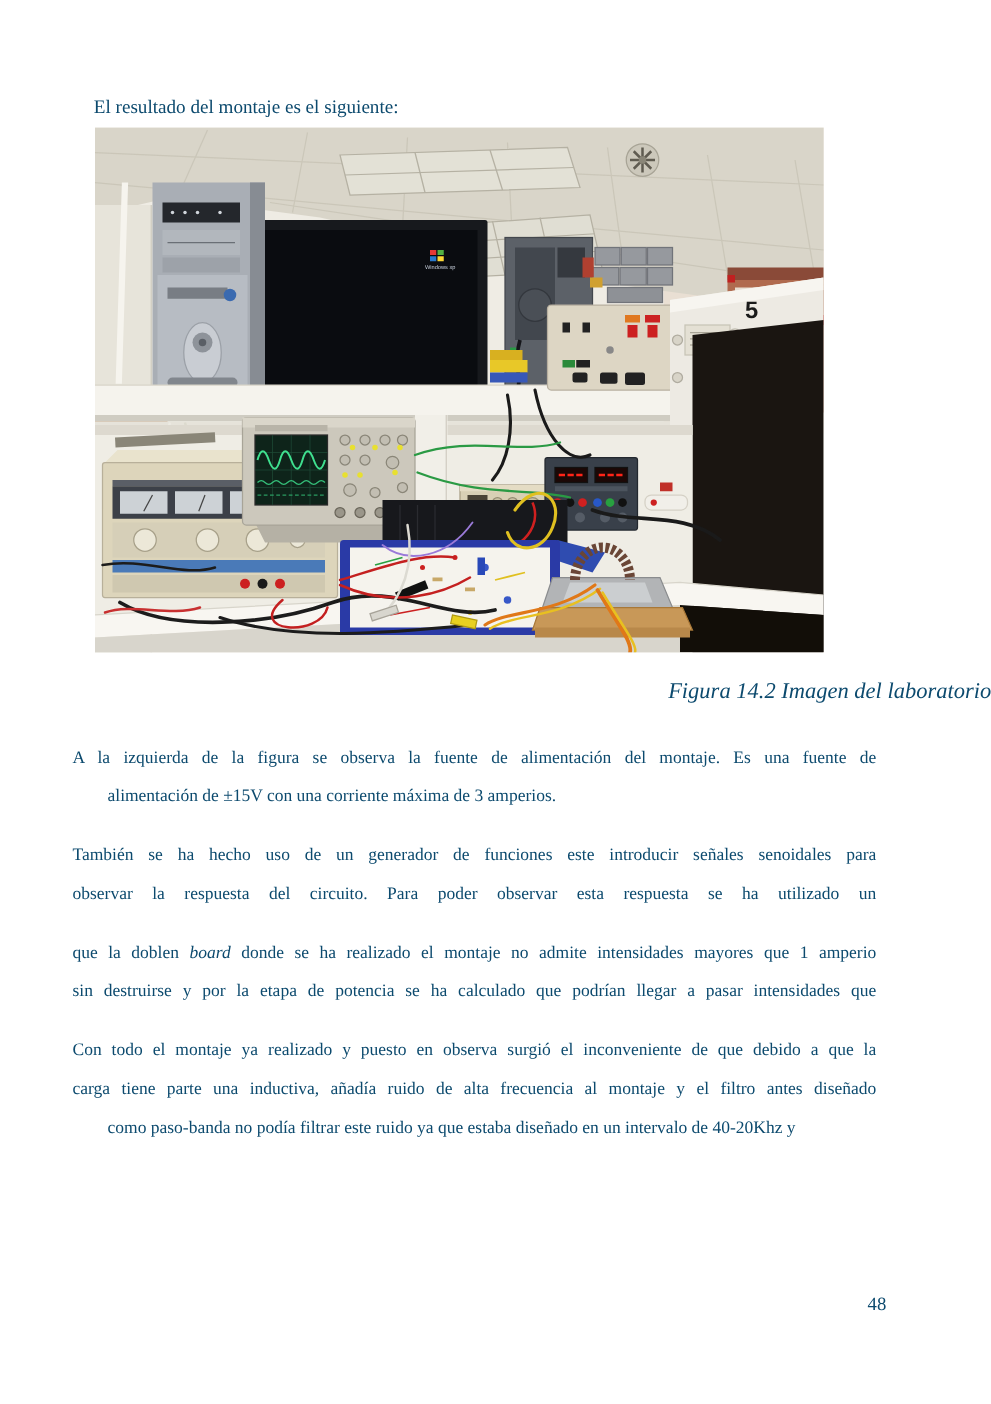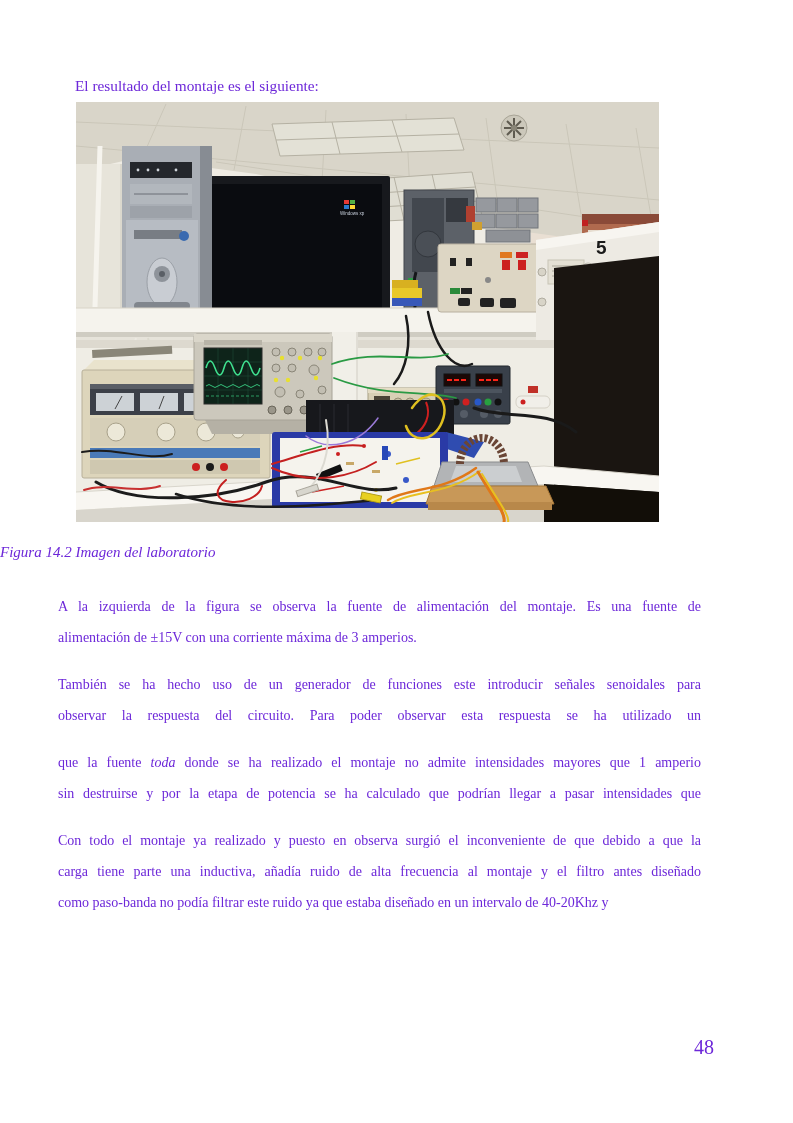--- a/index.html
+++ b/index.html
@@ -1,36 +1,36 @@
 <!DOCTYPE html>
 <html><head>
 <meta charset="utf-8">
 <style>
   html,body { margin:0; padding:0; background:#ffffff; }
   .page {
     position:relative; width:793px; height:1123px; background:#ffffff;
-    font-family:"Liberation Serif", serif; color:#6d28d9; overflow:hidden;
+    font-family:"Liberation Serif", serif; color:#0c4a6e; overflow:hidden;
   }
   .intro {
     position:absolute; left:75px; top:70px; width:643px;
     font-size:15.3px; line-height:31px; margin:0;
   }
   .photo {
     position:absolute; left:76px; top:102px; width:583px; height:420px;
     overflow:hidden; background:#e9e5db;
   }
   .caption {
-    position:absolute; left:0; top:542px; width:793px; text-align:left;
-    font-style:italic; font-size:15px; line-height:20px;
+    position:absolute; left:0; top:542px; width:793px; text-align:right;
+    font-style:italic; font-size:18px; line-height:20px;
   }
   .body-text { position:absolute; left:58px; top:591px; width:643px; font-size:14px; }
   .para { margin:0 0 16px 0; line-height:31px; }
   .line { text-align:justify; text-align-last:justify; }
-  .line.last { text-align-last:left; }
-  .page-number { position:absolute; left:694px; top:1036px; font-size:20px; }
+  .line.last { text-align-last:left;margin-left:28px; }
+  .page-number { position:absolute; left:694px; top:1036px; font-size:15px; }
   svg text { font-family:"Liberation Sans", sans-serif; }
 </style>
 </head>
 <body>
 
 <div class="page">
 
   <p class="intro">El resultado del montaje es el siguiente:</p>
 
   <div class="photo">
@@ -392,21 +392,21 @@
   <div class="body-text">
     <div class="para">
       <div class="line">A la izquierda de la figura se observa la fuente de alimentación del montaje. Es una fuente de</div>
       <div class="line last">alimentación de ±15V con una corriente máxima de 3 amperios.</div>
     </div>
     <div class="para">
       <div class="line">También se ha hecho uso de un generador de funciones este introducir señales senoidales para</div>
       <div class="line">observar la respuesta del circuito. Para poder observar esta respuesta se ha utilizado un</div>
     </div>
     <div class="para">
-      <div class="line"><span>que la fuente </span><i>toda</i><span> donde se ha realizado el montaje no admite intensidades mayores que 1 amperio</span></div>
+      <div class="line"><span>que la doblen </span><i>board</i><span> donde se ha realizado el montaje no admite intensidades mayores que 1 amperio</span></div>
       <div class="line">sin destruirse  y por la etapa de potencia se ha calculado que podrían llegar a pasar intensidades que</div>
     </div>
     <div class="para">
       <div class="line">Con todo el montaje ya realizado y puesto en observa surgió el inconveniente de que debido a que la</div>
       <div class="line">carga tiene parte una inductiva, añadía ruido de alta frecuencia al montaje y el filtro antes diseñado</div>
       <div class="line last">como paso-banda no podía filtrar este ruido ya que estaba diseñado en un intervalo de 40-20Khz y</div>
     </div>
   </div>
 
   <div class="page-number">48</div>

